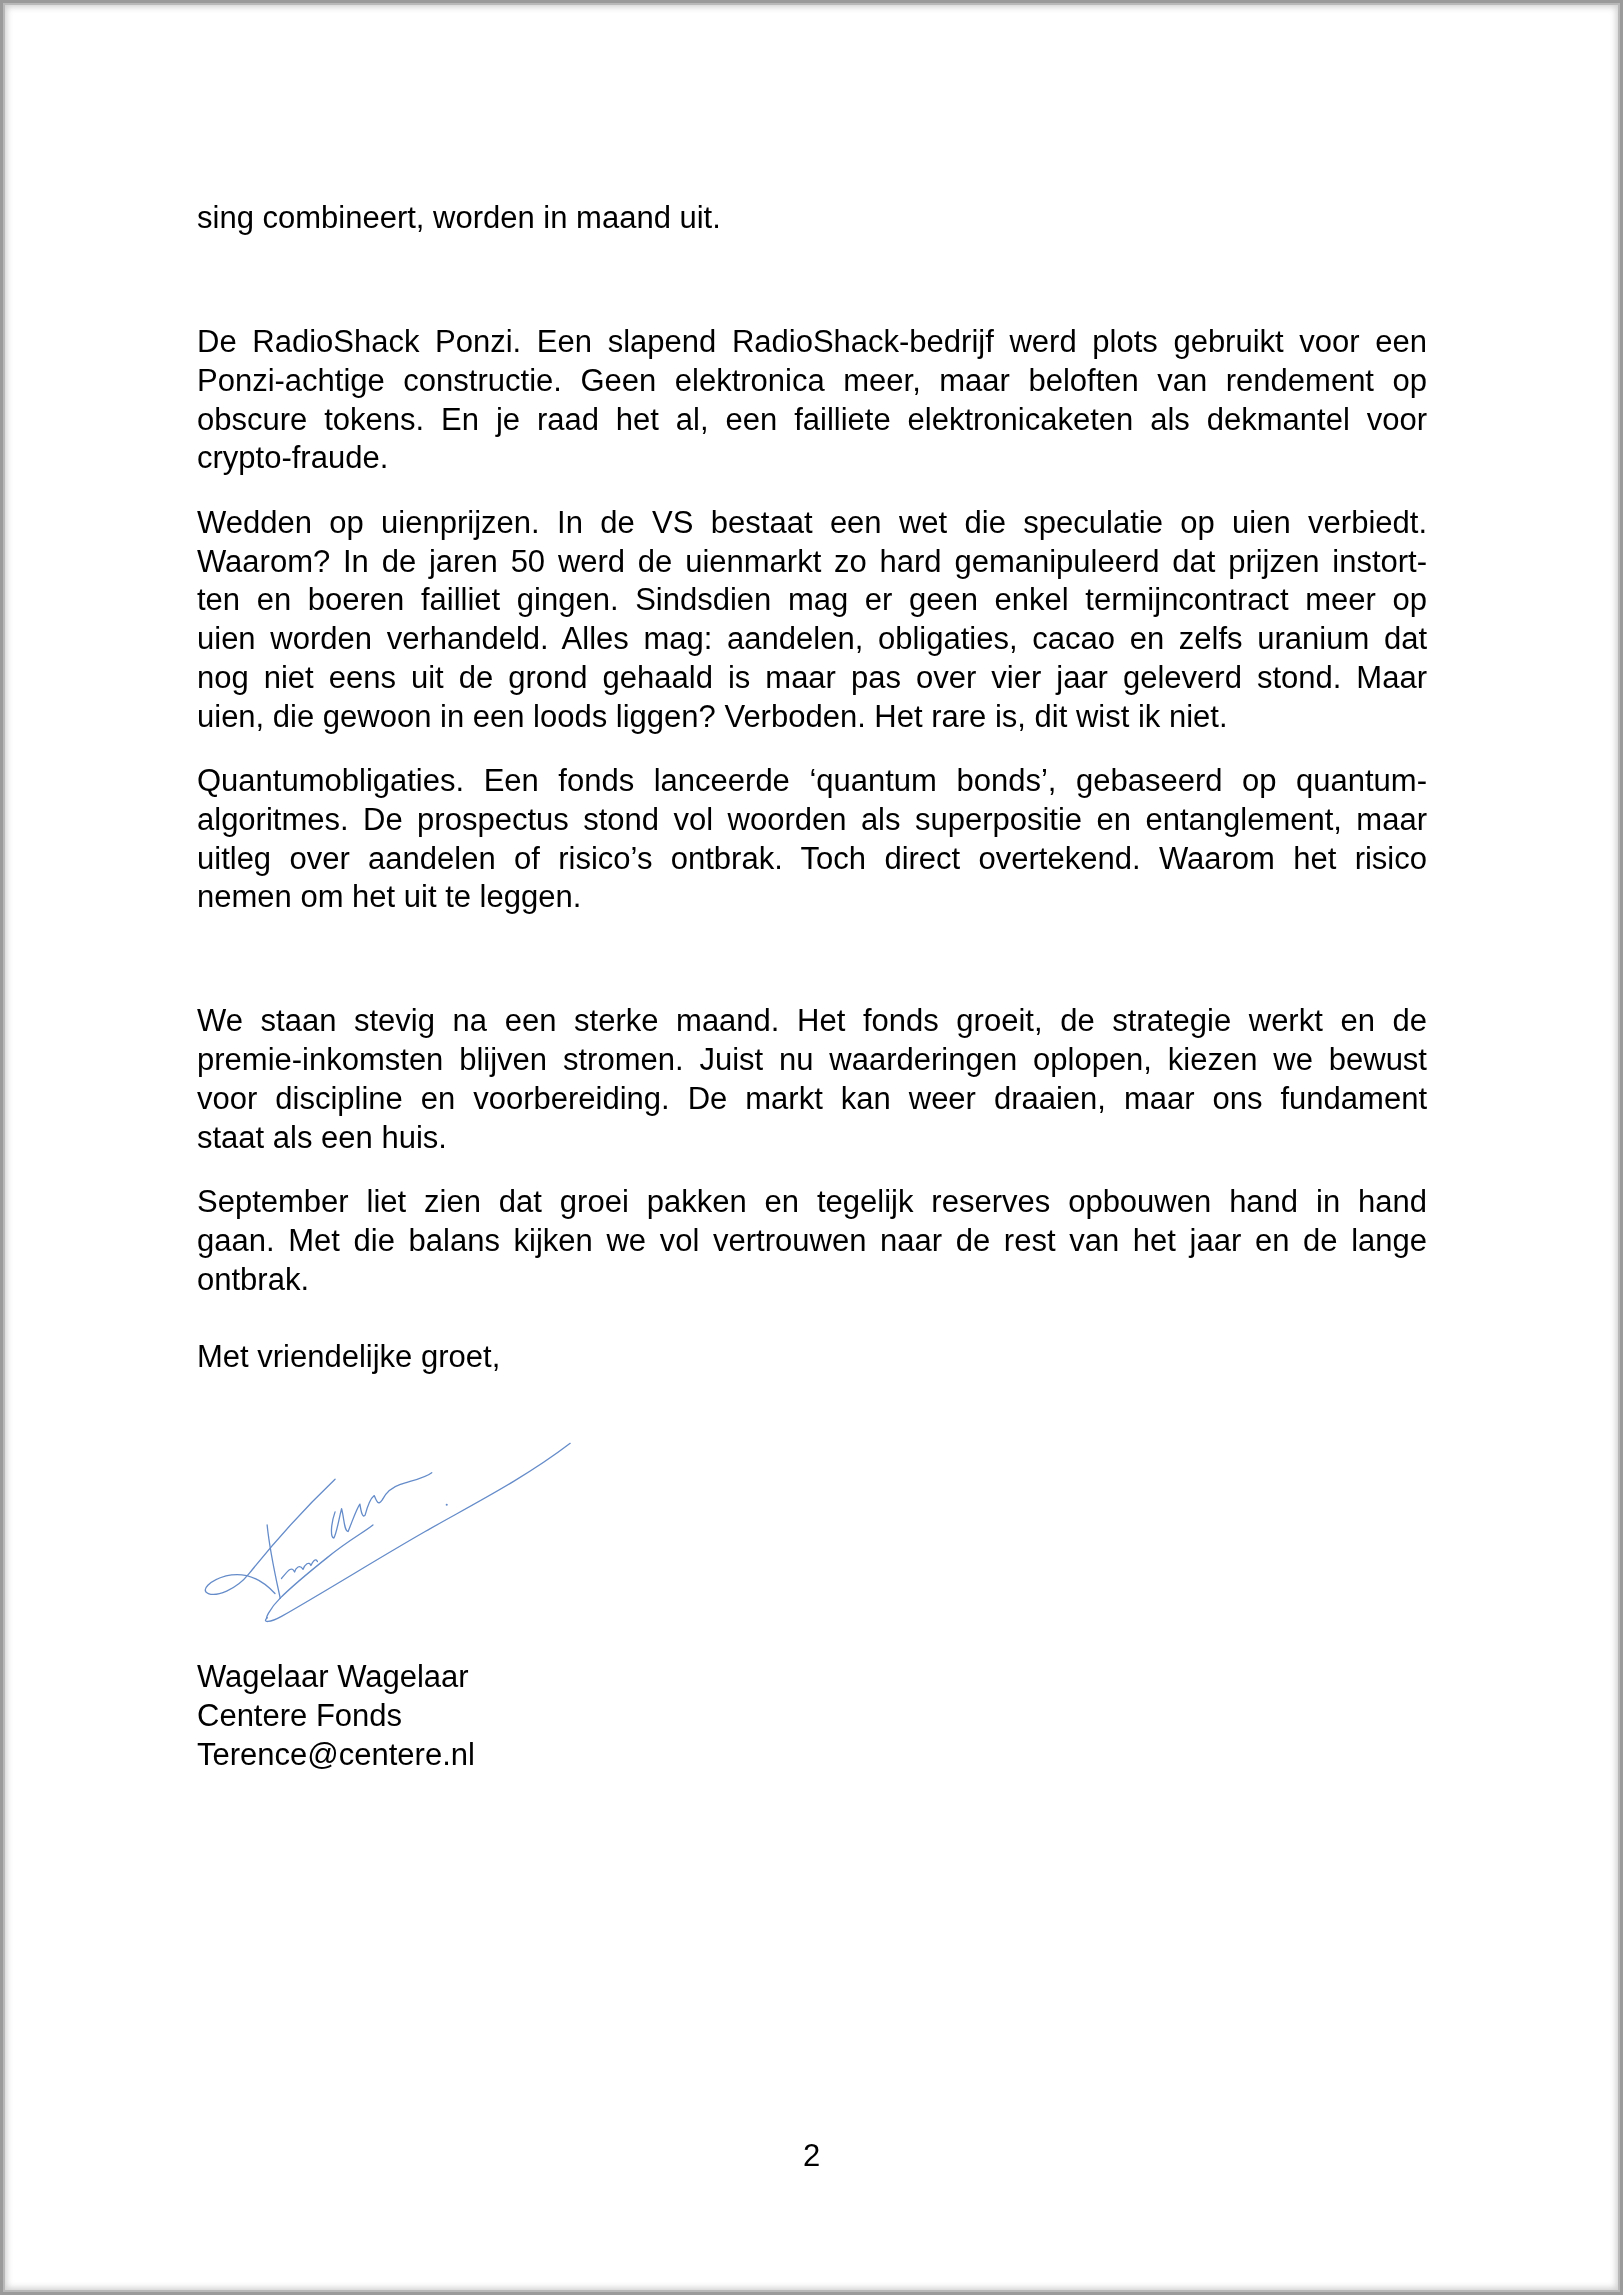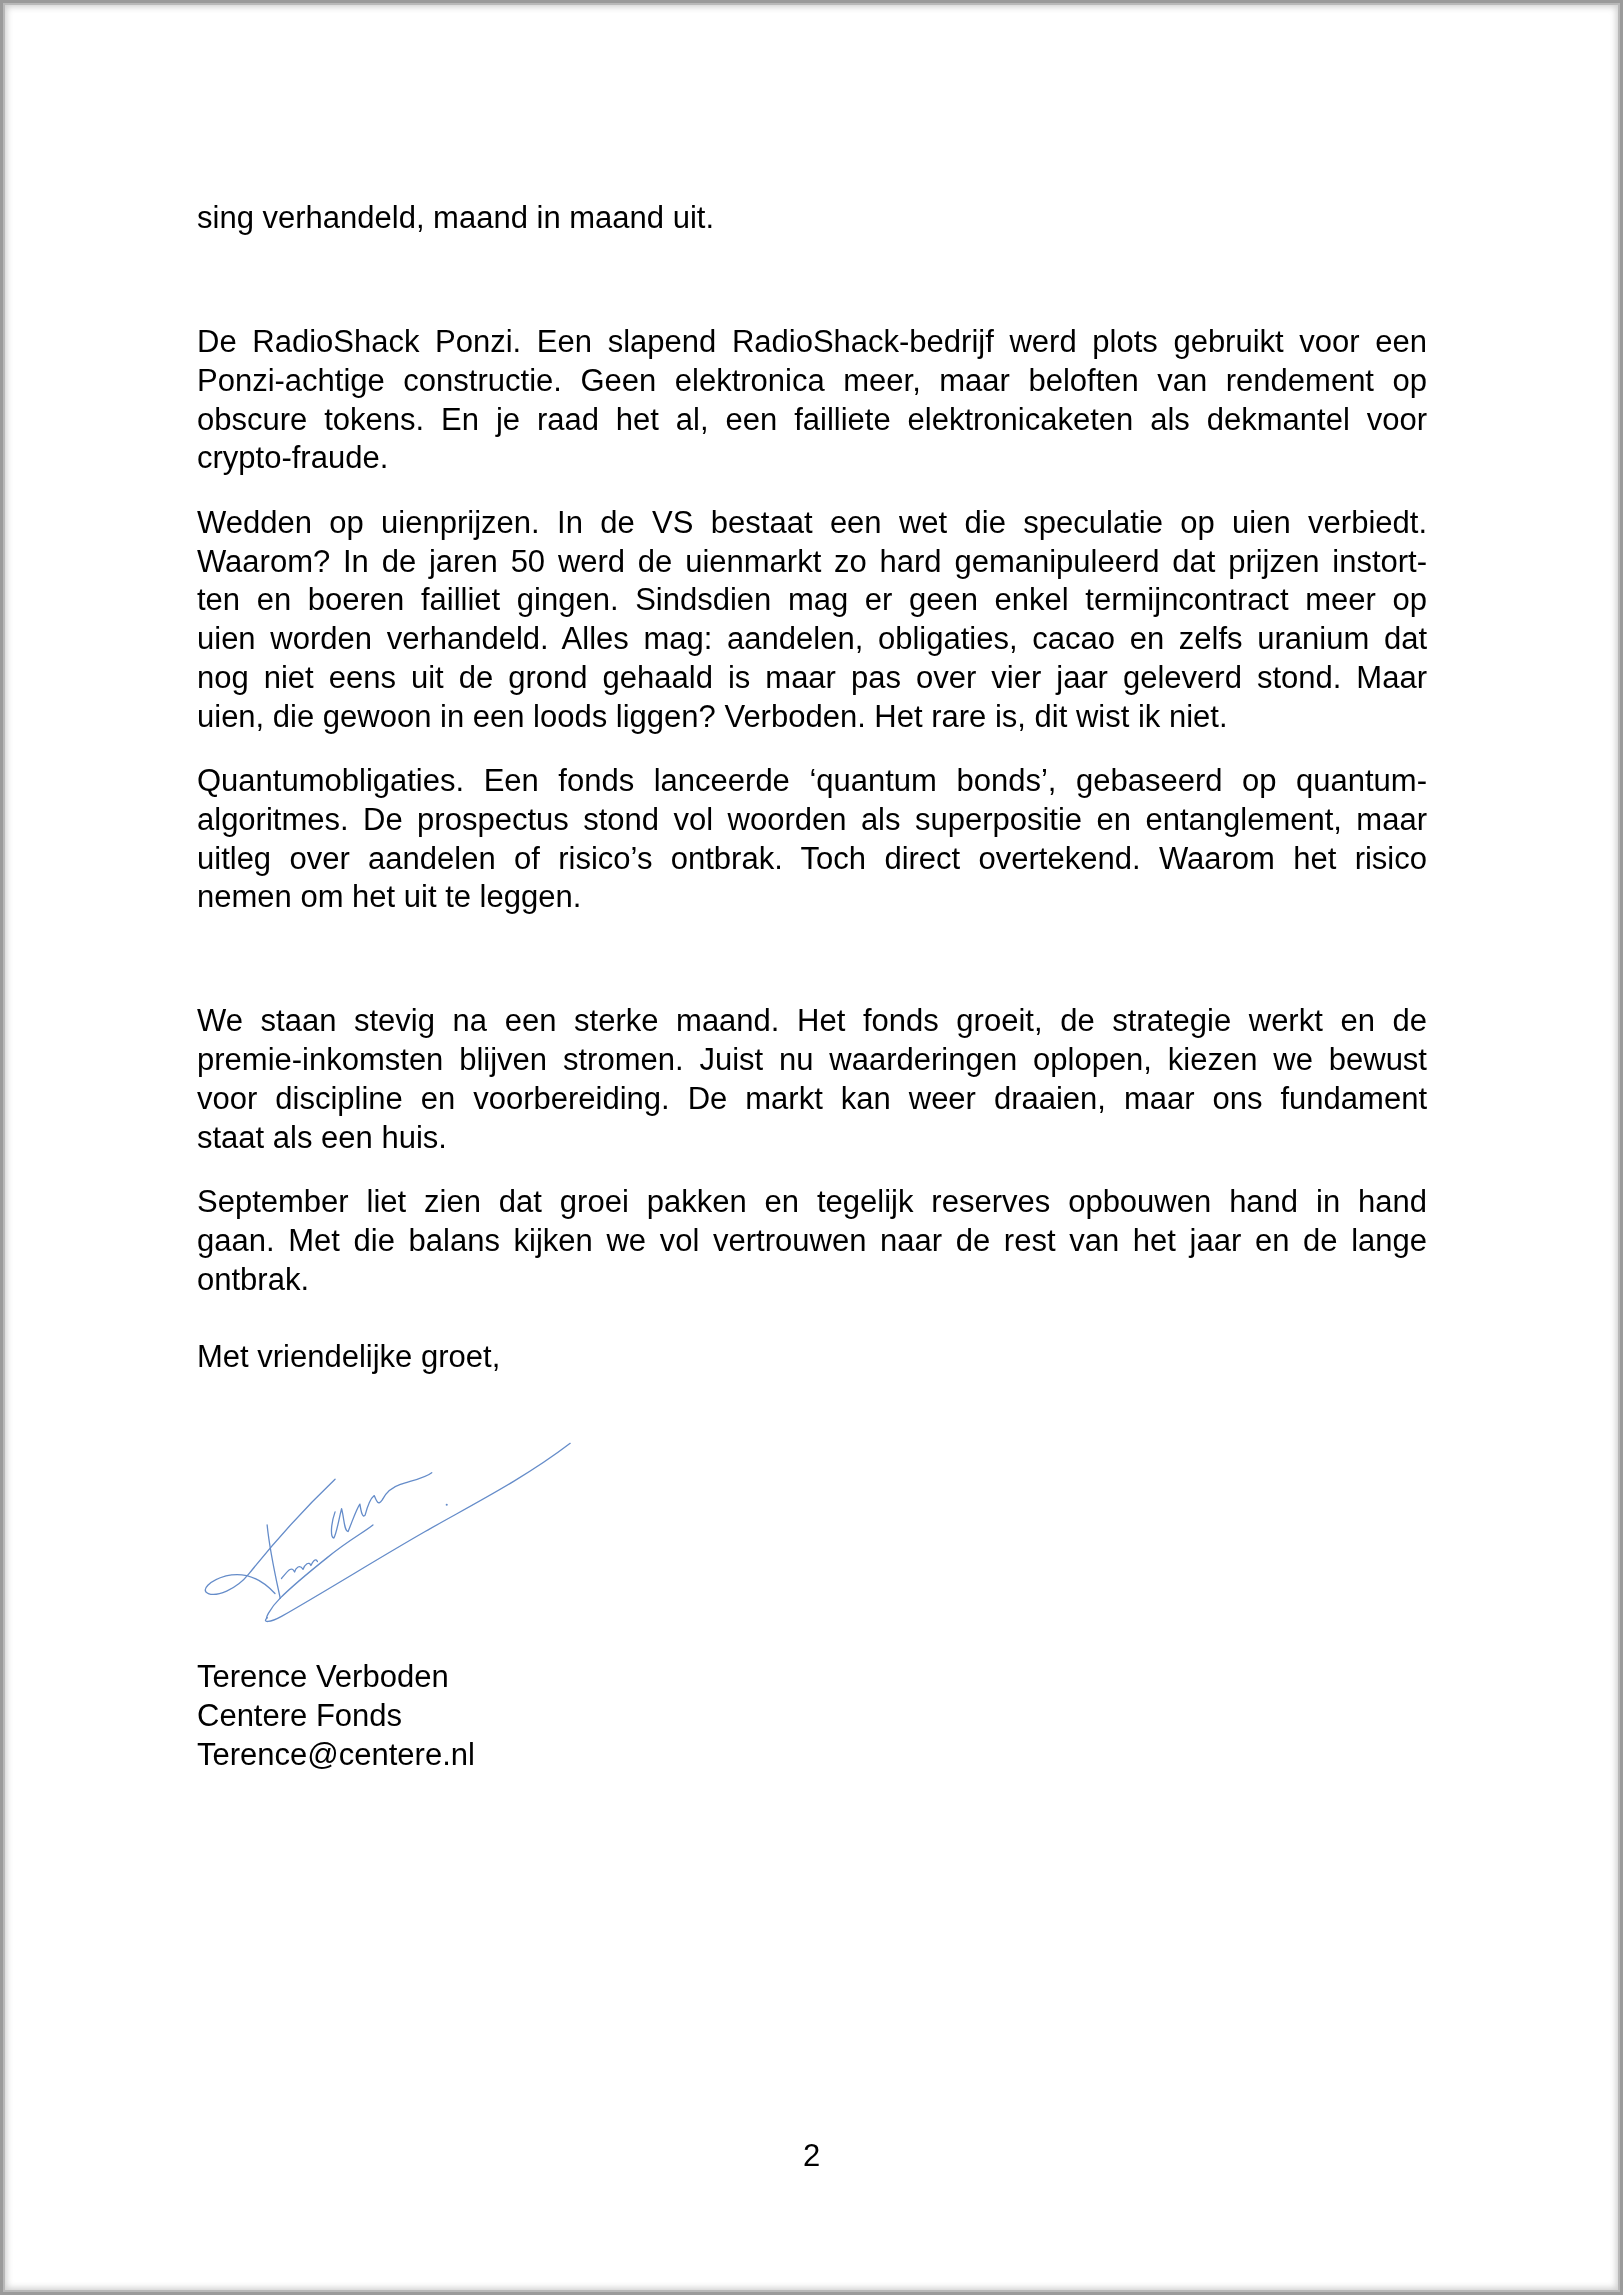--- a/index.html
+++ b/index.html
@@ -32,21 +32,21 @@
   }
   .signature { position: absolute; left: 196px; top: 1427px; width: 380px; height: 209px; }
 </style>
 </head>
 <body>
 
 <div class="frame"></div>
 
 <div class="page">
 
-  <div class="line last" style="top:198px">sing verhandeld, maand in maand uit.</div>
+  <div class="line last" style="top:198px">sing combineert, worden in maand uit.</div>
 
 
   <div>
     <div class="line" style="top:322px">De RadioShack Ponzi.  Een slapend RadioShack-bedrijf werd plots gebruikt voor een</div>
     <div class="line" style="top:361px">Ponzi-achtige constructie.  Geen elektronica meer, maar beloften van rendement op</div>
     <div class="line" style="top:400px">obscure tokens.  En je raad het al, een failliete elektronicaketen als dekmantel voor</div>
     <div class="line last" style="top:438px">crypto-fraude.</div>
   </div>
 
   <div>
@@ -75,21 +75,21 @@
 
   <div>
     <div class="line" style="top:1182px">September liet zien dat groei pakken en tegelijk reserves opbouwen hand in hand</div>
     <div class="line" style="top:1221px">gaan.  Met die balans kijken we vol vertrouwen naar de rest van het jaar en de lange</div>
     <div class="line last" style="top:1260px">ontbrak.</div>
   </div>
 
   <div class="line last" style="top:1337px">Met vriendelijke groet,</div>
 
   <div class="sigblock">
-    <div class="line" style="top:1657px">Terence Verboden</div>
+    <div class="line" style="top:1657px">Wagelaar Wagelaar</div>
     <div class="line" style="top:1696px">Centere Fonds</div>
     <div class="line" style="top:1735px">Terence@centere.nl</div>
   </div>
 </div>
 
 <svg class="signature" viewBox="0 0 580 320">
   <g fill="none" stroke="#4a78c0" stroke-width="2" stroke-linecap="round" stroke-linejoin="round" opacity="0.85">
     <path d="M212,80 C170,120 120,175 80,225 C60,250 30,260 18,255 C5,250 20,235 45,228 C70,222 95,228 120,255"></path>
     <path d="M108,150 C112,190 120,225 128,262"></path>
     <path d="M128,262 C150,240 175,220 200,200 C230,175 258,160 270,150"></path>

